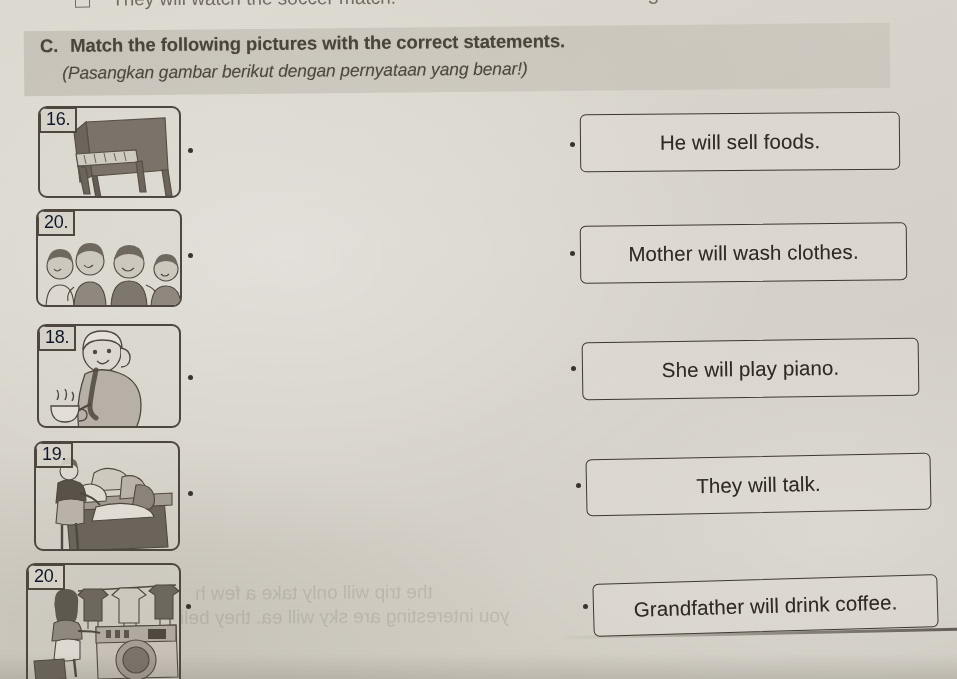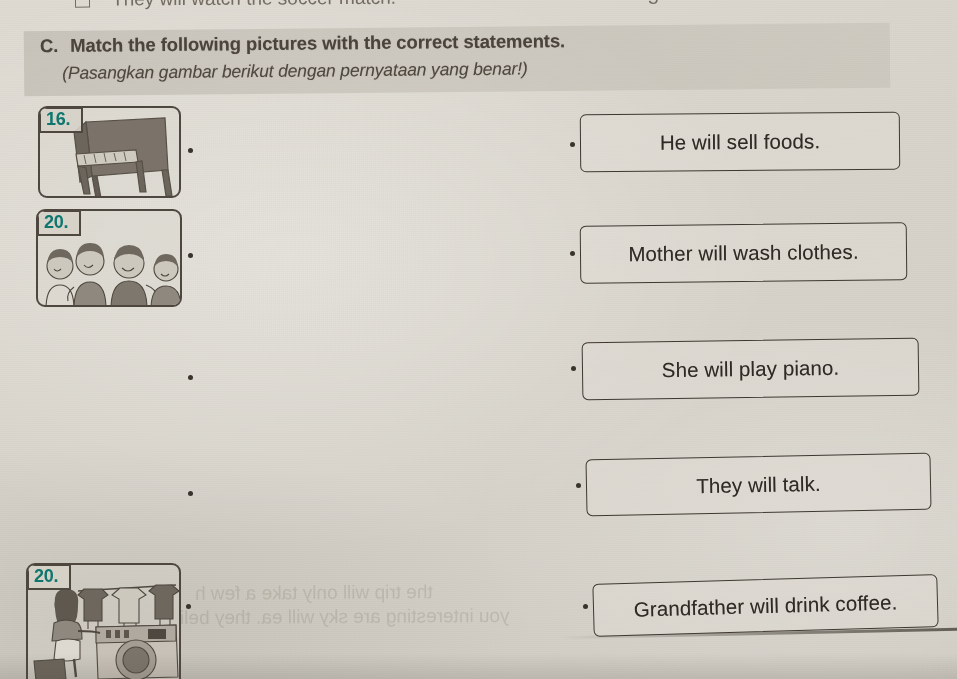--- a/index.html
+++ b/index.html
@@ -120,24 +120,24 @@
     border-radius: 9px;
     background: rgba(216,212,203,0.35);
     box-sizing: border-box;
     overflow: hidden;
   }
   .pic-num {
     position: absolute;
     left: -1px;
     top: -1px;
     border: 2px solid #4e4740;
-    padding: 0 11px 1px 5px;
+    padding: 0 5px 1px 5px;
     font-size: 18px;
-    font-weight: bold;
-    color: #0f766e;
+    font-weight: normal;
+    color: #0f172a;
     background: rgba(214,210,200,0.9);
     line-height: 1.15;
     letter-spacing: -0.3px;
     z-index: 4;
   }
   .pic-art {
     position: absolute;
     inset: 0;
   }
   .dot {
@@ -272,22 +272,74 @@
           <circle cx="128" cy="58" r="12" fill="#cdc8be"></circle>
           <path d="M116 56 q2 -13 12 -13 q11 0 12 13 q-4 -6 -12 -6 q-8 0 -12 6 Z" fill="#6f685f" stroke="none"></path>
           <path d="M123 63 q4 4 8 0" stroke="#4f4840"></path>
           <path d="M113 98 q0 -23 15 -23 q15 0 15 23" fill="#8f887e"></path>
         </g>
       </svg>
     </div>
   </div>
   <div class="dot" style="left:188px; top:253px;"></div>
 
+  <div class="pic-card" style="left:37px; top:324px; width:144px; height:104px;">
+    <div class="pic-num">18.</div>
+    <div class="pic-art">
+      <svg viewBox="0 0 144 104" width="144" height="104" preserveAspectRatio="none">
+        <g stroke="#4f4840" stroke-width="1.3" fill="none">
+
+          <ellipse cx="63" cy="26" rx="19" ry="20" fill="#dcd8d0"></ellipse>
+          <path d="M44 24 q0 -19 19 -19 q20 0 20 18 q-4 -9 -20 -9 q-15 0 -19 10 Z" fill="#e6e2da" stroke="#4f4840"></path>
+          <circle cx="56" cy="26" r="2.2" fill="#4f4840" stroke="none"></circle>
+          <circle cx="70" cy="25" r="2.2" fill="#4f4840" stroke="none"></circle>
+          <path d="M58 35 q6 6 12 -1" stroke="#4f4840"></path>
+          <path d="M82 22 q10 2 9 11 q-1 8 -9 8" fill="#dcd8d0"></path>
+
+          <path d="M46 48 q16 -8 34 -1 q22 8 22 32 q0 14 -6 25 l-56 0 q-4 -28 6 -56 Z" fill="#b6b0a6"></path>
+
+          <path d="M57 44 q-4 18 -6 34 q-1 10 6 14" stroke="#4f4840" stroke-width="5" fill="none" stroke-linecap="round" opacity="0.85"></path>
+
+          <path d="M52 78 q-14 6 -22 14" stroke="#4f4840" stroke-width="2" fill="none"></path>
+
+          <path d="M12 80 q0 16 14 16 q14 0 14 -16 Z" fill="#e2ded6" stroke="#4f4840"></path>
+          <path d="M40 83 q8 0 8 6 q0 6 -8 6" stroke="#4f4840" fill="none"></path>
+
+          <path d="M18 74 q3 -5 0 -10 M26 74 q3 -6 0 -11 M33 75 q3 -5 0 -9" stroke="#4f4840" stroke-width="1.4"></path>
+        </g>
+      </svg>
+    </div>
+  </div>
   <div class="dot" style="left:188px; top:375px;"></div>
 
+  <div class="pic-card" style="left:34px; top:441px; width:146px; height:110px;">
+    <div class="pic-num">19.</div>
+    <div class="pic-art">
+      <svg viewBox="0 0 146 110" width="146" height="110" preserveAspectRatio="none">
+        <g stroke="#4f4840" stroke-width="1.1">
+
+          <path d="M30 62 L128 56 L132 104 L34 108 Z" fill="#6b645b"></path>
+          <path d="M26 56 L136 50 L136 62 L26 68 Z" fill="#a29b91"></path>
+
+          <path d="M58 30 q12 -8 26 -2 q12 6 10 18 l-40 2 Z" fill="#cec9bf"></path>
+          <path d="M86 34 q12 -4 20 4 q6 7 2 16 l-24 2 Z" fill="#b8b2a8"></path>
+          <path d="M100 42 q14 -2 18 10 q2 10 -4 14 l-18 0 Z" fill="#8a837a"></path>
+          <path d="M44 44 q10 -6 20 0 q8 5 6 14 l-28 2 Z" fill="#ddd8d0"></path>
+          <path d="M60 64 q20 -6 40 -2 q16 4 18 12 l-62 4 Z" fill="#e0dbd3"></path>
+
+          <circle cx="33" cy="28" r="9" fill="#dcd8d0"></circle>
+          <path d="M24 26 q1 -11 9 -11 q9 0 9 11 q-4 -5 -9 -5 q-6 0 -9 5 Z" fill="#6f685f" stroke="none"></path>
+          <path d="M22 40 q10 -6 22 0 q6 4 6 18 l-30 2 Z" fill="#585249"></path>
+          <path d="M22 58 q12 -4 26 0 l0 22 q-14 4 -28 0 Z" fill="#b8b2a8"></path>
+          <path d="M26 82 l0 24 M40 80 l2 26" stroke="#4f4840" stroke-width="2.4" fill="none"></path>
+          <path d="M44 50 q14 4 20 12" stroke="#4f4840" stroke-width="2" fill="none"></path>
+        </g>
+      </svg>
+    </div>
+  </div>
   <div class="dot" style="left:188px; top:491px;"></div>
 
   <div class="pic-card" style="left:26px; top:563px; width:155px; height:132px;">
     <div class="pic-num">20.</div>
     <div class="pic-art">
       <svg viewBox="0 0 155 116" width="155" height="116" preserveAspectRatio="none">
         <g stroke="#4f4840" stroke-width="1.1">
 
           <path d="M50 26 L148 20" stroke="#4f4840" stroke-width="1.3" fill="none"></path>
 

